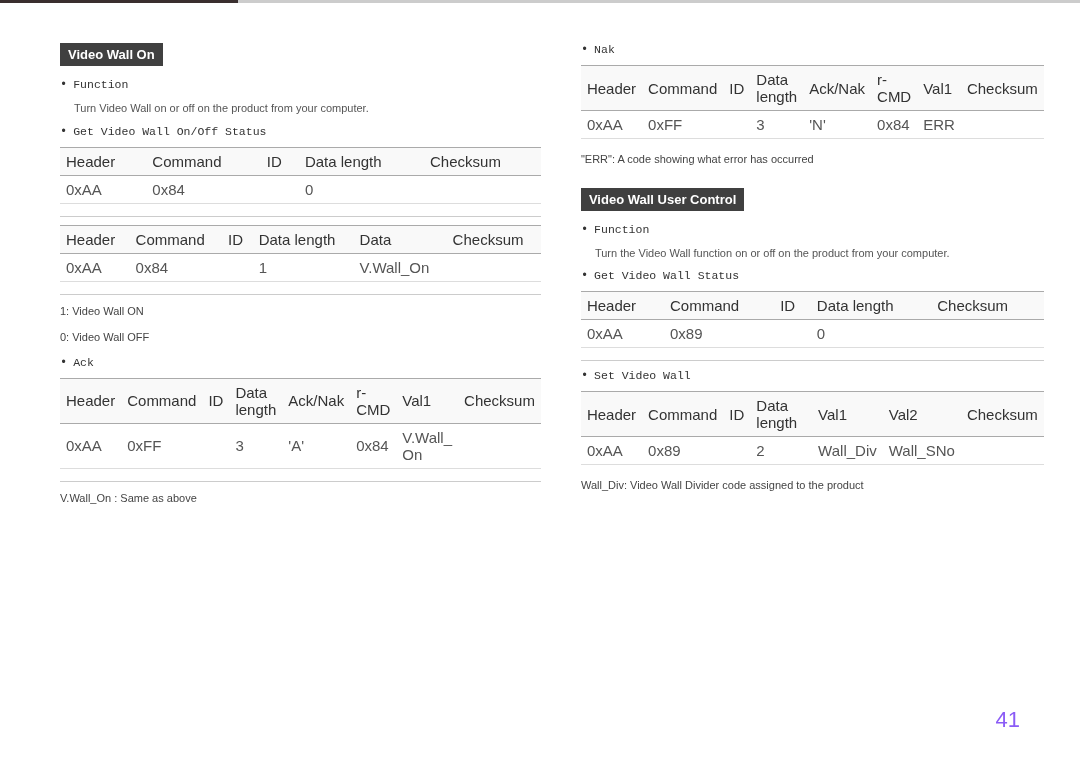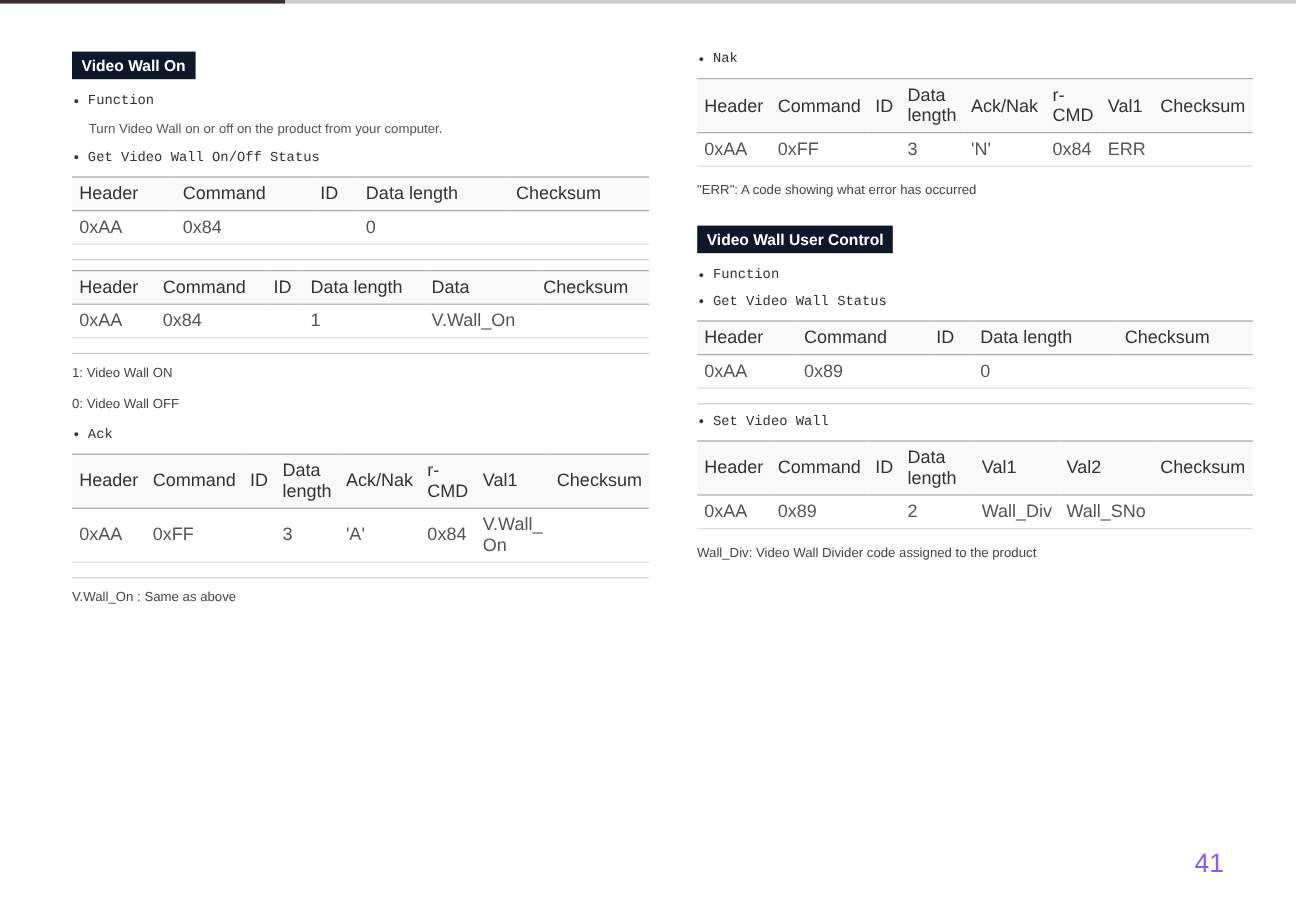--- a/index.html
+++ b/index.html
@@ -18,21 +18,21 @@
       display: flex;
       flex-direction: row;
       gap: 40px;
     }
 
     .column {
       flex: 1;
     }
 
     .section-title {
-      background-color: #0f172a;
+      background-color: #404040;
       color: #fff;
       font-weight: bold;
       font-size: 13px;
       padding: 4px 8px;
       display: inline-block;
       margin-bottom: 12px;
     }
 
     .bullet-list {
       list-style: none;
@@ -269,20 +269,21 @@
     <div class="note-text" style="margin-bottom:20px;">"ERR": A code showing what error has occurred</div>
 
     <div>
       <div class="section-title">Video Wall User Control</div>
 
       <ul class="bullet-list">
         <li>
             <span>Function</span>
           </li>
       </ul>
+      <div class="sub-text">Turn the Video Wall function on or off on the product from your computer.</div>
 
       <ul class="bullet-list">
         <li>
             <span>Get Video Wall Status</span>
           </li>
       </ul>
 
       
       <table class="data-table">
         <thead>

